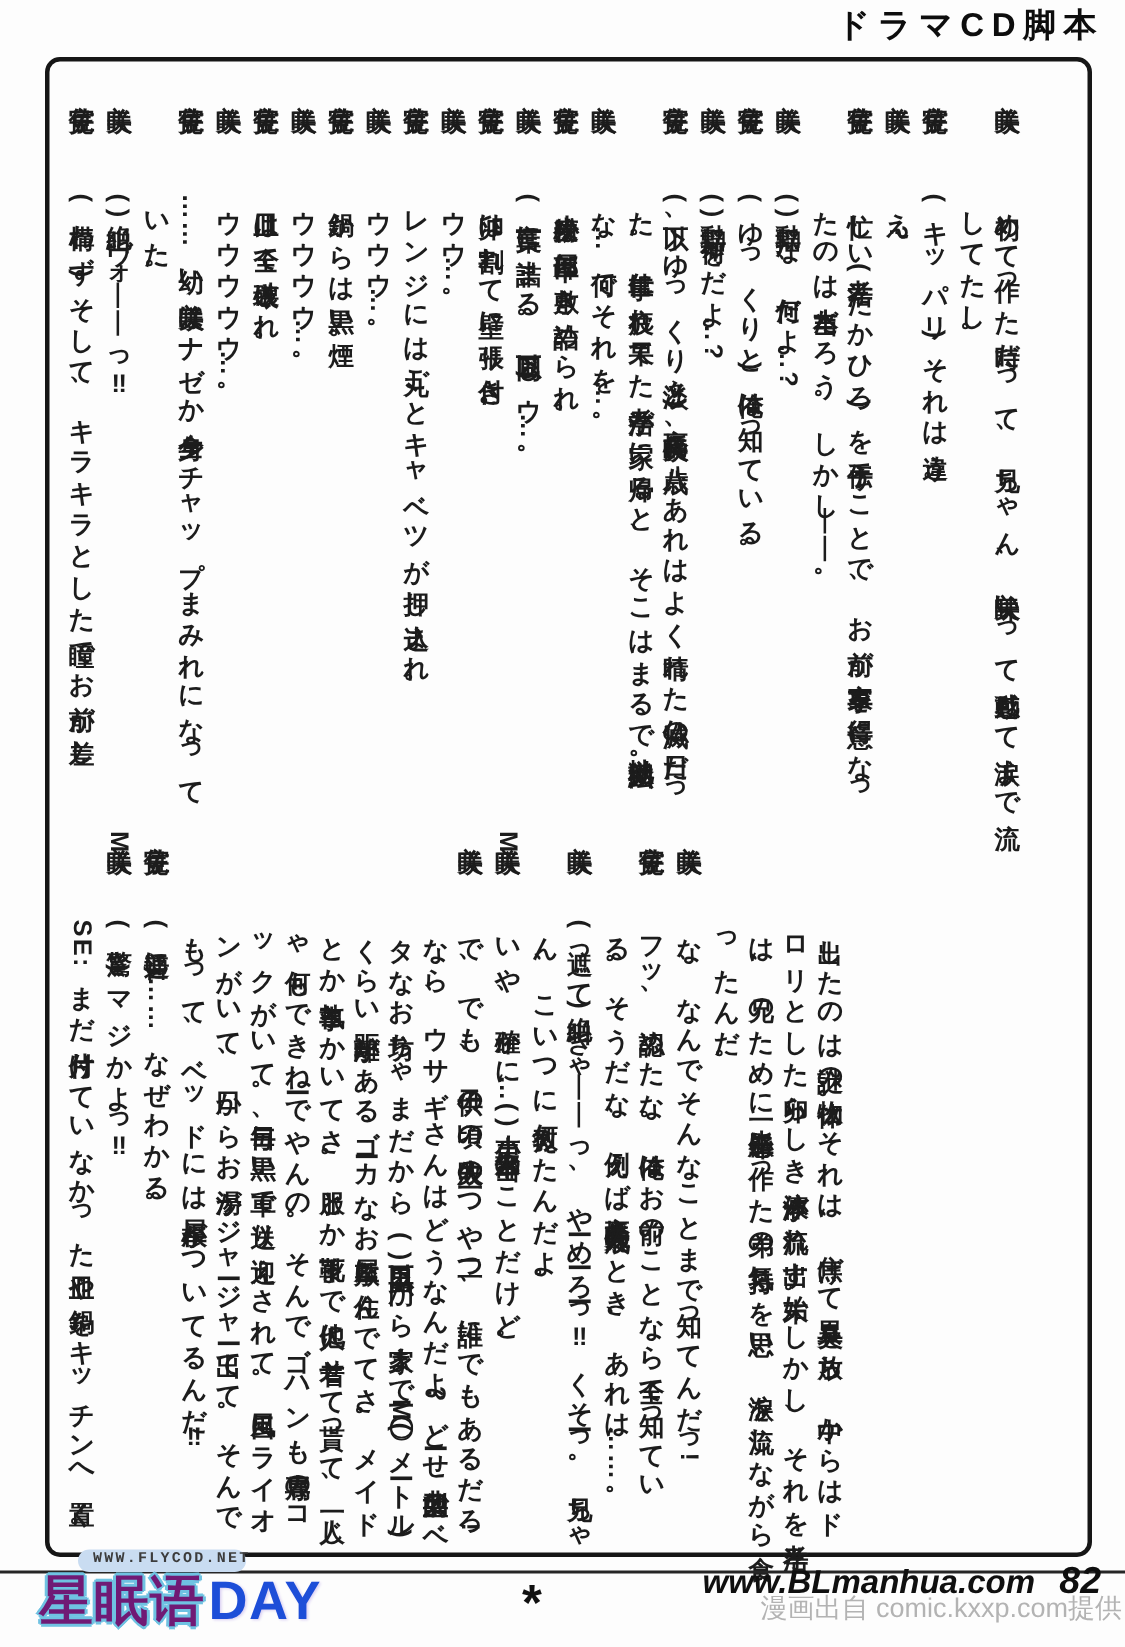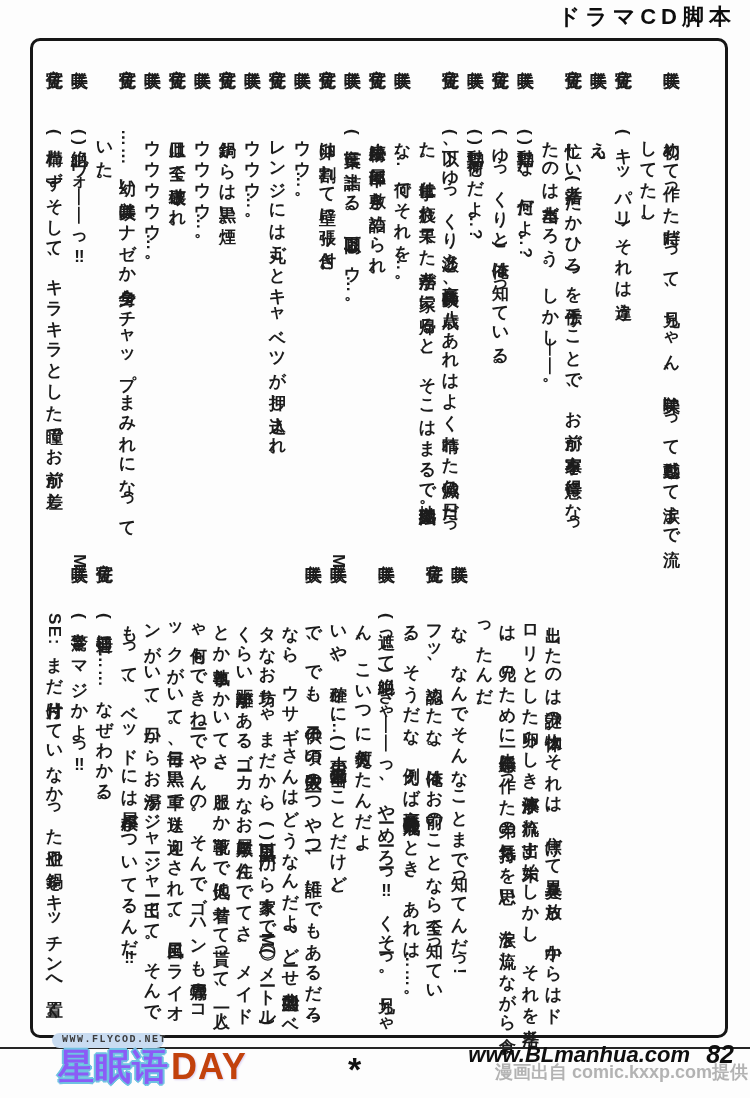--- a/index.html
+++ b/index.html
@@ -40,38 +40,37 @@
   .wm-url{
     position:absolute;left:62px;top:1034px;
     font-family:Liberation Mono, monospace;
     font-size:10px;font-weight:bold;letter-spacing:1.5px;color:#3c3c3c;
   }
   .wm-logo{
     position:absolute;left:26px;top:1048px;
     font-size:36px;font-weight:bold;letter-spacing:1px;line-height:38px;white-space:nowrap;
   }
   .wm-cjk{
-    color:#8b5cf6;
+    color:#701a75;
     text-shadow:-2px 0 #6fc2e2, 2px 0 #6fc2e2, 0 -2px #6fc2e2, 0 2px #6fc2e2,
                 -1px -1px #6fc2e2, 1px 1px #6fc2e2, 1px -1px #6fc2e2, -1px 1px #6fc2e2;
-    margin-left:32px;
-  }
-  .wm-day{color:#c2410c;text-shadow:1px 1px 2px #d8cdf2;margin-left:2px;}
+  }
+  .wm-day{color:#1d4ed8;text-shadow:1px 1px 2px #d8cdf2;margin-left:2px;}
   .ornament{position:absolute;left:348px;top:1050px;font-size:34px;font-weight:bold;color:#111;}
   .site-url{
     position:absolute;right:60px;top:1042px;z-index:2;
     font-size:22px;font-weight:bold;font-style:italic;color:#0f0f0f;white-space:nowrap;
   }
   .page-number{
     position:absolute;right:16px;top:1040px;z-index:2;
     font-size:25px;font-weight:bold;font-style:italic;color:#0f0f0f;margin-left:44px;
   }
   .credit{
     position:absolute;right:2px;top:1060px;z-index:1;
-    font-size:18px;font-weight:bold;color:#b3b3b3;white-space:nowrap;
+    font-size:18px;font-weight:normal;color:#b3b3b3;white-space:nowrap;
   }
 </style>
 </head>
 <body>
 
 <div class="page">
 
   <div class="header-title">ドラマCD脚本</div>
 
   <div class="script-box">

